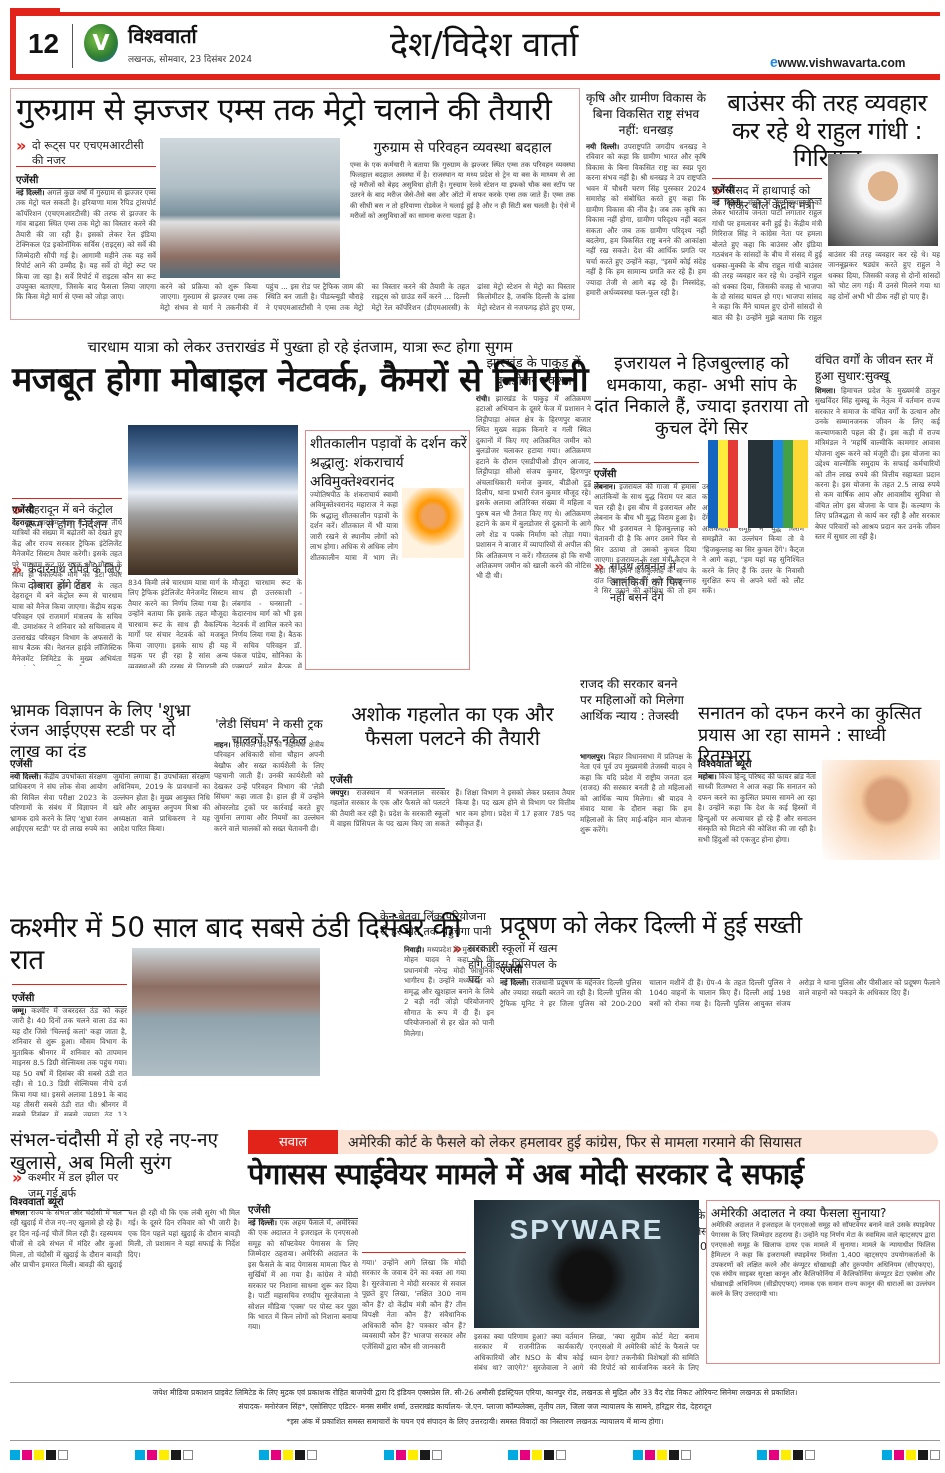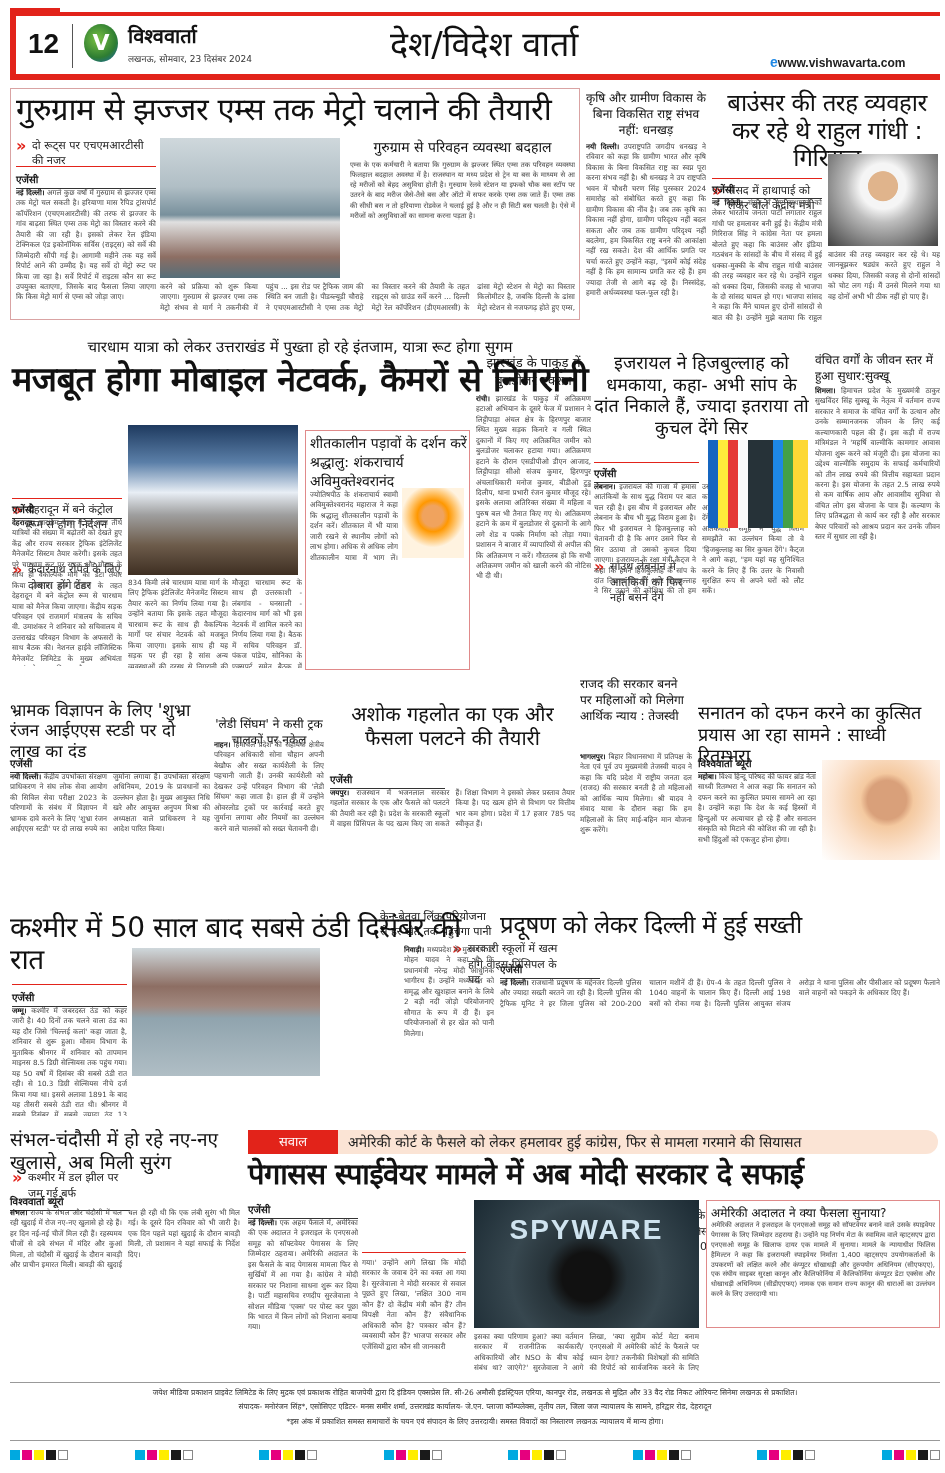--- a/index.html
+++ b/index.html
@@ -147,21 +147,21 @@
 <div class="abs tag" style="left:248px;top:1130px;width:90px;height:24px">सवाल</div>
 <div class="abs tagbar" style="left:338px;top:1130px;width:600px;height:24px">अमेरिकी कोर्ट के फैसले को लेकर हमलावर हुई कांग्रेस, फिर से मामला गरमाने की सियासत</div>
 <div class="abs h1" style="left:248px;top:1158px;width:692px;font-size:29px;font-weight:bold">पेगासस स्पाईवेयर मामले में अब मोदी सरकार दे सफाई</div>
 <div class="abs by" style="left:248px;top:1202px;width:110px">एजेंसी</div>
 <div class="abs body" style="left:248px;top:1218px;width:110px;height:160px"><b>नई दिल्ली।</b> <span>एक अहम फैसले में, अमेरिका की एक अदालत ने इजराइल के एनएसओ समूह को सॉफ्टवेयर पेगासस के लिए जिम्मेदार ठहराया। अमेरिकी अदालत के इस फैसले के बाद पेगासस मामला फिर से सुर्खियों में आ गया है। कांग्रेस ने मोदी सरकार पर निशाना साधना शुरू कर दिया है। पार्टी महासचिव रणदीप सुरजेवाला ने सोशल मीडिया 'एक्स' पर पोस्ट कर पूछा कि भारत में किन लोगों को निशाना बनाया गया।</span></div>
 
 <div class="abs rule" style="left:362px;top:1252px;width:104px;height:1px"></div>
 <div class="abs body" style="left:362px;top:1258px;width:104px;height:120px">गया।' उन्होंने आगे लिखा कि मोदी सरकार के जवाब देने का वक्त आ गया है। सुरजेवाला ने मोदी सरकार से सवाल पूछते हुए लिखा, 'लक्षित 300 नाम कौन हैं? दो केंद्रीय मंत्री कौन हैं? तीन विपक्षी नेता कौन हैं? संवैधानिक अधिकारी कौन है? पत्रकार कौन हैं? व्यवसायी कौन हैं? भाजपा सरकार और एजेंसियों द्वारा कौन सी जानकारी</div>
 <div class="abs img spy" style="left:474px;top:1200px;width:225px;height:128px;line-height:60px"><span>SPYWARE</span></div>
 <div class="abs body" style="left:474px;top:1332px;width:225px;height:46px;column-count:2;column-gap:6px">इसका क्या परिणाम हुआ? क्या वर्तमान सरकार में राजनीतिक कार्यकारी/अधिकारियों और NSO के बीच कोई संबंध था? जाएंगे?' सुरजेवाला ने आगे लिखा, 'क्या सुप्रीम कोर्ट मेटा बनाम एनएसओ में अमेरिकी कोर्ट के फैसले पर ध्यान देगा? तकनीकी विशेषज्ञों की समिति की रिपोर्ट को सार्वजनिक करने के लिए आगे बढ़ेगा? क्या सुप्रीम कोर्ट अब पेगासस मामले में न्याय के उद्देश्य को पूरा करने के लिए फैसले के मद्देनजर आगे की जांच करेगा?'</div>
-<div class="abs pinkbox" style="left:706px;top:1200px;width:234px;height:128px;padding:4px">
+<div class="abs pinkbox" style="left:706px;top:1200px;width:234px;height:164px;padding:4px">
   <div class="h3" style="font-size:12px">अमेरिकी अदालत ने क्या फैसला सुनाया?</div>
   <div class="body" style="font-size:6.8px;height:100px">अमेरिकी अदालत ने इजराइल के एनएसओ समूह को सॉफ्टवेयर बनाने वाले उसके स्पाइवेयर पेगासस के लिए जिम्मेदार ठहराया है। उन्होंने यह निर्णय मेटा के स्वामित्व वाले व्हाट्सएप द्वारा एनएसओ समूह के खिलाफ दायर एक मामले में सुनाया। मामले के न्यायाधीश फिलिस हैमिल्टन ने कहा कि इजरायली स्पाइवेयर निर्माता 1,400 व्हाट्सएप उपयोगकर्ताओं के उपकरणों को लक्षित करने और कंप्यूटर धोखाधड़ी और दुरुपयोग अधिनियम (सीएफएए), एक संघीय साइबर सुरक्षा कानून और कैलिफोर्निया में कैलिफोर्निया कंप्यूटर डेटा एक्सेस और धोखाधड़ी अधिनियम (सीडीएएफए) नामक एक समान राज्य कानून की धाराओं का उल्लंघन करने के लिए उत्तरदायी था।</div>
 </div>
 
 <div class="abs hr" style="left:10px;top:1382px;width:930px"></div>
 <div class="abs footer" style="left:10px;top:1386px;width:930px">
   <div>जयेश मीडिया प्रकाशन प्राइवेट लिमिटेड के लिए मुद्रक एवं प्रकाशक रोहित बाजपेयी द्वारा दि इंडियन एक्सप्रेस लि. सी-26 अमौसी इंडस्ट्रियल एरिया, कानपुर रोड, लखनऊ से मुद्रित और 33 वैद रोड निकट ओरियन्ट सिनेमा लखनऊ से प्रकाशित।</div>
   <div>संपादक- मनोरंजन सिंह*, एसोसिएट एडिटर- मनस समीर शर्मा, उत्तराखंड कार्यालय- जे.एन. प्लाजा कॉम्पलेक्स, तृतीय तल, जिला जज न्यायालय के सामने, हरिद्वार रोड, देहरादून</div>
   <div>*इस अंक में प्रकाशित समस्त समाचारों के चयन एवं संपादन के लिए उत्तरदायी। समस्त विवादों का निस्तारण लखनऊ न्यायालय में मान्य होगा।</div>
 </div>

